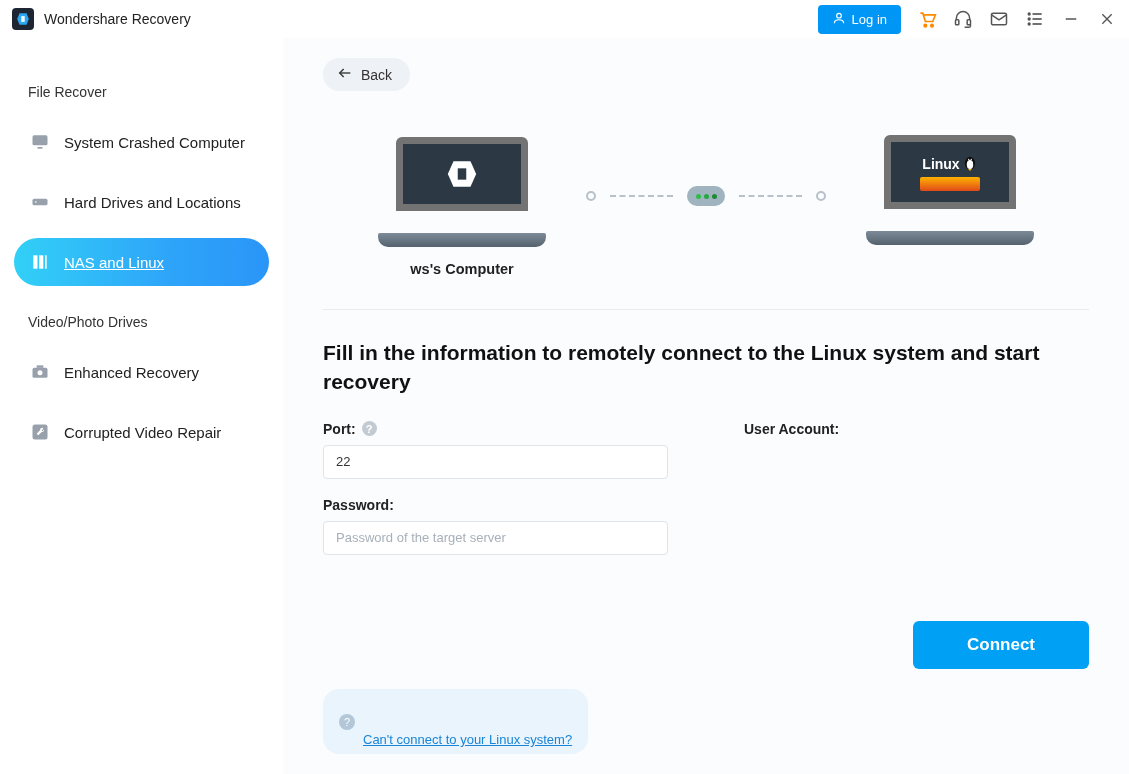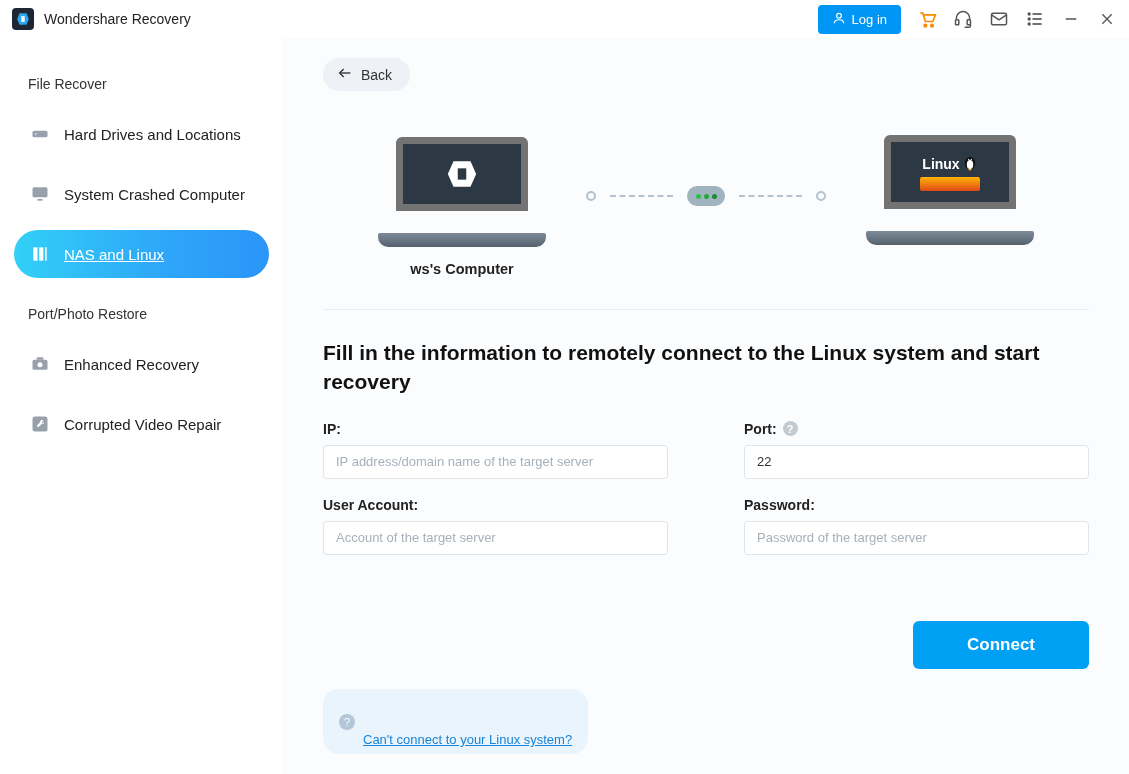--- a/index.html
+++ b/index.html
@@ -44,21 +44,21 @@
   width: 283px;
   background: #fff;
   padding: 22px 14px 14px 14px;
 }
 .sidebar-section-title {
   font-size: 14px;
   color: #333;
   font-weight: 400;
   margin: 28px 0 18px 14px;
 }
-.sidebar-section-title.first { margin-top: 16px; }
+.sidebar-section-title.first { margin-top: 24px; }
 .sidebar-item {
   display: flex;
   align-items: center;
   gap: 14px;
   padding: 14px 16px;
   border-radius: 28px;
   font-size: 15px;
   color: #222;
   cursor: pointer;
   margin-bottom: 12px;
@@ -280,49 +280,49 @@
 </div>
 
 <div class="body">
 
   <div class="sidebar">
     <div class="sidebar-section-title first">File Recover</div>
 
     <div class="sidebar-item">
       <span class="sb-icon">
         <svg width="20" height="20" viewBox="0 0 24 24" fill="#98a1ab">
-            <rect x="3" y="8" width="18" height="8" rx="2"></rect>
-            <circle cx="7" cy="12" r="1" fill="#fff"></circle>
-          </svg>
-      </span>
-      <span>Hard Drives and Locations</span>
+            <rect x="3" y="4" width="18" height="12" rx="2"></rect>
+            <rect x="9" y="18" width="6" height="2"></rect>
+          </svg>
+      </span>
+      <span>System Crashed Computer</span>
     </div>
 
     <div class="sidebar-item">
       <span class="sb-icon">
         <svg width="20" height="20" viewBox="0 0 24 24" fill="#98a1ab">
-            <rect x="3" y="4" width="18" height="12" rx="2"></rect>
-            <rect x="9" y="18" width="6" height="2"></rect>
-          </svg>
-      </span>
-      <span>System Crashed Computer</span>
+            <rect x="3" y="8" width="18" height="8" rx="2"></rect>
+            <circle cx="7" cy="12" r="1" fill="#fff"></circle>
+          </svg>
+      </span>
+      <span>Hard Drives and Locations</span>
     </div>
 
     <div class="sidebar-item active">
       <span class="sb-icon">
         <svg width="20" height="20" viewBox="0 0 24 24" fill="#fff">
             <rect x="4" y="4" width="5" height="16"></rect>
             <rect x="11" y="4" width="5" height="16"></rect>
             <rect x="18" y="4" width="2" height="16"></rect>
           </svg>
       </span>
       <span>NAS and Linux</span>
     </div>
 
-    <div class="sidebar-section-title">Port/Photo Restore</div>
+    <div class="sidebar-section-title">Video/Photo Drives</div>
 
     <div class="sidebar-item">
       <span class="sb-icon">
         <svg width="20" height="20" viewBox="0 0 24 24" fill="#98a1ab">
             <rect x="3" y="7" width="18" height="12" rx="2"></rect>
             <circle cx="12" cy="13" r="3" fill="#fff"></circle>
             <rect x="8" y="4" width="8" height="3"></rect>
           </svg>
       </span>
       <span>Enhanced Recovery</span>
@@ -398,33 +398,28 @@
           <div class="laptop-base"></div>
         </div>
         <div style="height:20px;"></div>
       </div>
     </div>
 
     <div class="main-heading">Fill in the information to remotely connect to the Linux system and start recovery</div>
 
     <div class="form">
       <div>
-        <div class="field-label">IP:</div>
-        <input class="text-input" type="text" placeholder="IP address/domain name of the target server" style="">
-      </div>
-      <div>
         <div class="field-label">
           <span>Port:</span>
           <span class="help-dot">?</span>
         </div>
         <input class="text-input" type="text" value="22" style="">
       </div>
       <div>
         <div class="field-label">User Account:</div>
-        <input class="text-input" type="text" placeholder="Account of the target server" style="">
       </div>
       <div>
         <div class="field-label">Password:</div>
         <input class="text-input" type="password" placeholder="Password of the target server" style="">
       </div>
     </div>
 
     <div style="flex:1"></div>
 
     <div style="display:flex; justify-content:flex-end;">

